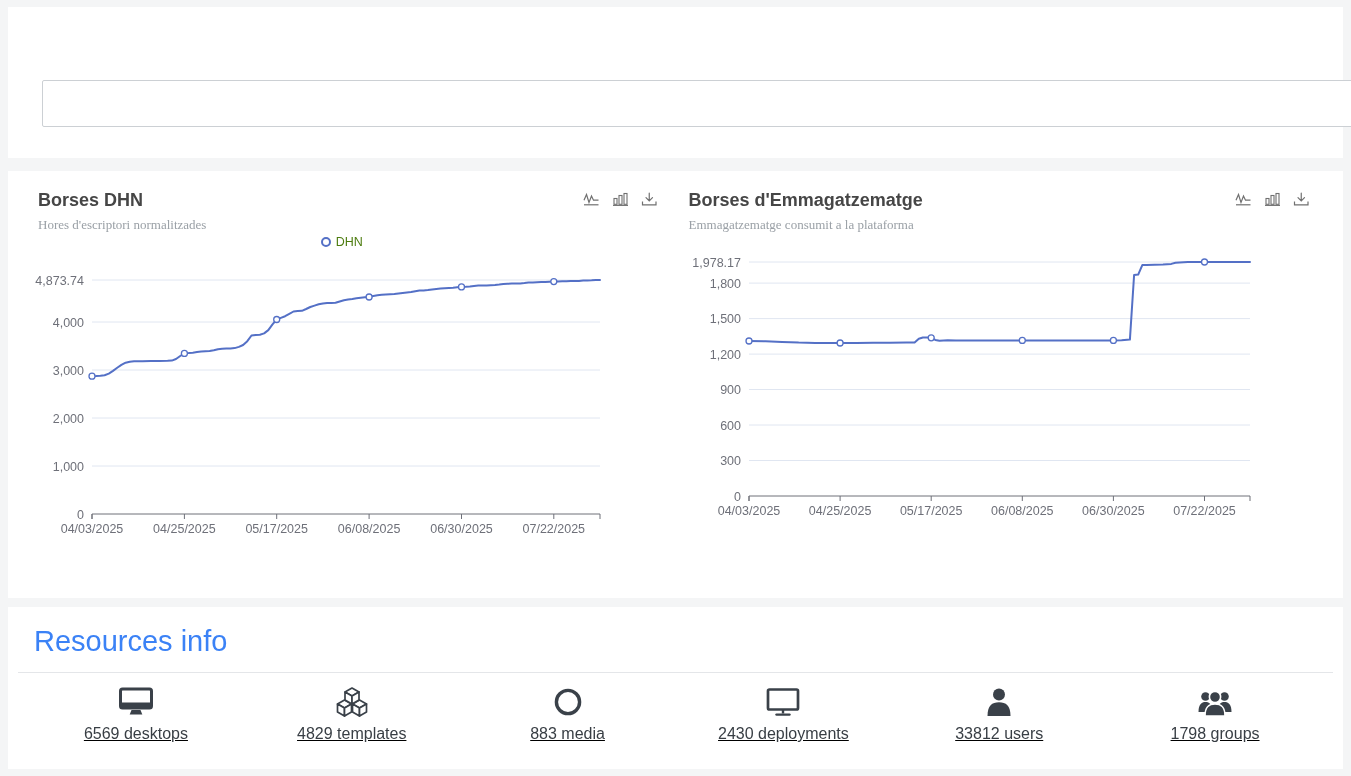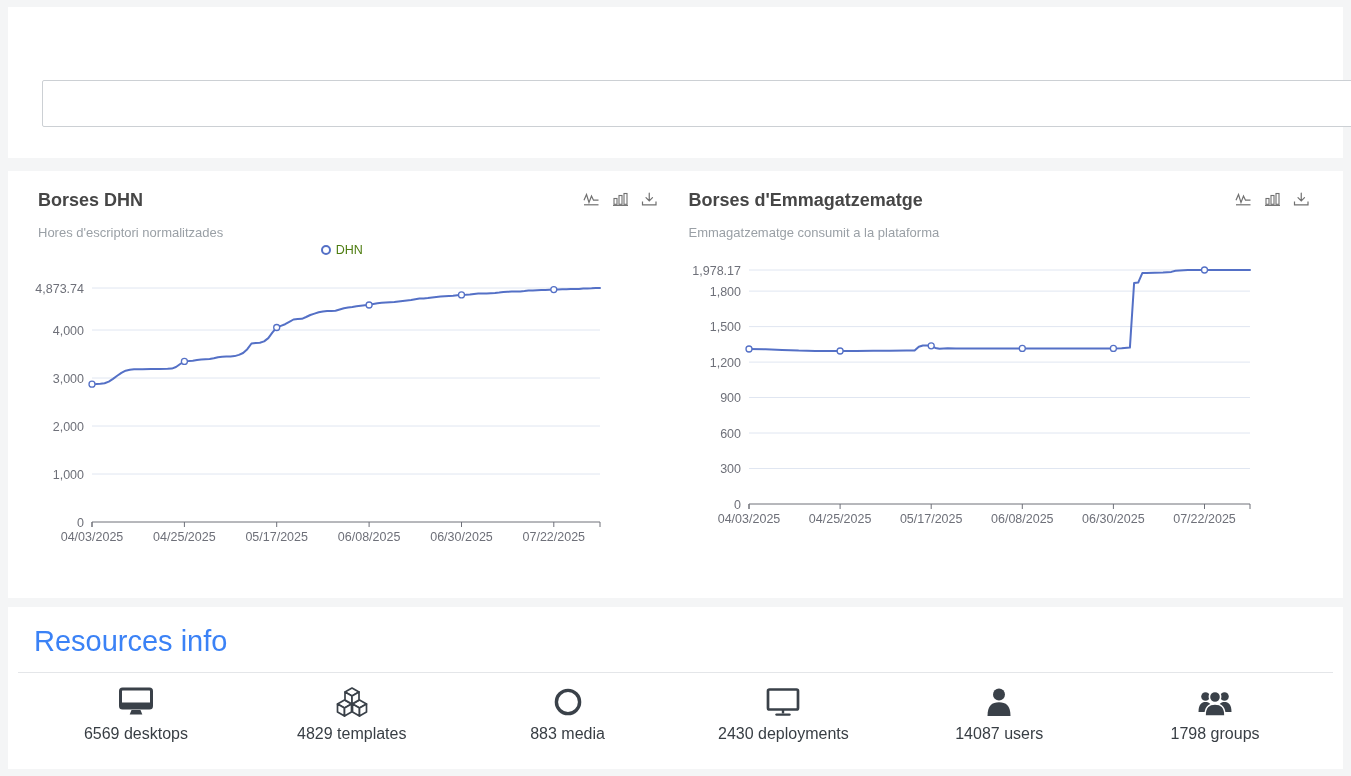--- a/index.html
+++ b/index.html
@@ -19,35 +19,35 @@
     border:1px solid #ccd0d4;border-radius:2px;background:#fff;
   }
 
   
   .card-charts{height:427px;margin-bottom:9px;display:flex;}
   .chart{flex:1;position:relative;min-width:0;}
   .chart-head{padding-top:17px;display:flex;justify-content:space-between;align-items:flex-start;}
   .chart-a .chart-head{padding-left:30px;padding-right:18px;}
   .chart-b .chart-head{padding-left:13px;padding-right:33px;}
   .chart-title{margin:0;font-size:18px;font-weight:700;color:#464646;line-height:24px;}
-  .chart-subtitle{font-size:13px;color:#9aa0a6;margin-top:13px;height:15px;}
+  .chart-subtitle{font-size:13px;color:#9aa0a6;margin-top:5px;height:15px;font-family:Liberation Serif, serif;}
   .toolbox{display:flex;gap:12px;padding-top:4px;}
   .tool{cursor:pointer;display:inline-flex;}
   .legend{margin-top:2px;display:flex;justify-content:center;align-items:center;gap:5px;
           font-size:12.5px;color:#4d7c0f;height:16px;cursor:pointer;}
   .legend-dot{width:6px;height:6px;border:2px solid #5470c6;border-radius:50%;display:inline-block;background:#fff;}
   svg.plot{display:block;width:100%;height:290px;margin-top:4px;}
   svg.plot text{font-family:"Liberation Sans",sans-serif;}
 
   
   .card-resources{height:162px;position:relative;}
   .resources-title{margin:0;padding:16px 0 0 26px;font-size:29px;font-weight:400;color:#3b82f6;line-height:36px;}
   .resources-divider{border:none;border-top:1px solid #e4e6e9;margin:13px 10px 0 10px;}
   .stats{display:flex;padding:14px 20px 0 20px;}
-  .stat{flex:1;display:flex;flex-direction:column;align-items:center;}
+  .stat{flex:1;display:flex;flex-direction:column;align-items:center;text-decoration:underline;}
   .stat-icon{height:30px;display:flex;align-items:center;justify-content:center;}
   .stat-label{margin-top:8px;font-size:16px;color:#383e44;}
 </style>
 </head>
 <body>
 
 <div class="page">
 
   <section class="card card-filter">
     <div class="label-category">Category</div>
@@ -251,21 +251,21 @@
         <span class="stat-label">2430 deployments</span>
       </div>
 
       <div class="stat">
         <span class="stat-icon">
           <svg width="36" height="30" viewBox="0 0 36 30" fill="#3a4149">
               <circle cx="18" cy="7.5" r="6"></circle>
               <path d="M6.5,29 C6.5,18.5 11,15.2 18,15.2 C25,15.2 29.5,18.5 29.5,29 Z"></path>
             </svg>
         </span>
-        <span class="stat-label">14087 users</span>
+        <span class="stat-label">33812 users</span>
       </div>
 
       <div class="stat">
         <span class="stat-icon">
           <svg width="36" height="30" viewBox="0 0 36 30" fill="#3a4149">
             <circle cx="8.5" cy="9.5" r="4.3"></circle>
               <path d="M1.5,25 C1.5,17.5 4.5,15 8.5,15 C12.5,15 15.5,17.5 15.5,25 Z"></path>
             <circle cx="27.5" cy="9.5" r="4.3"></circle>
               <path d="M20.5,25 C20.5,17.5 23.5,15 27.5,15 C31.5,15 34.5,17.5 34.5,25 Z"></path>
             <circle cx="18" cy="10" r="5.6" stroke="#fff" stroke-width="1.6"></circle>

